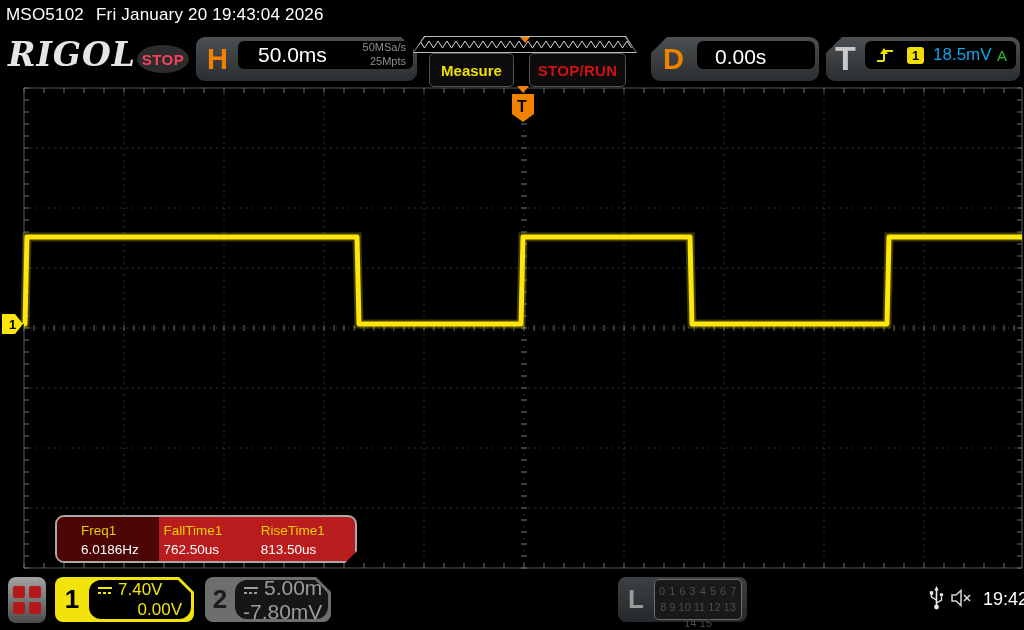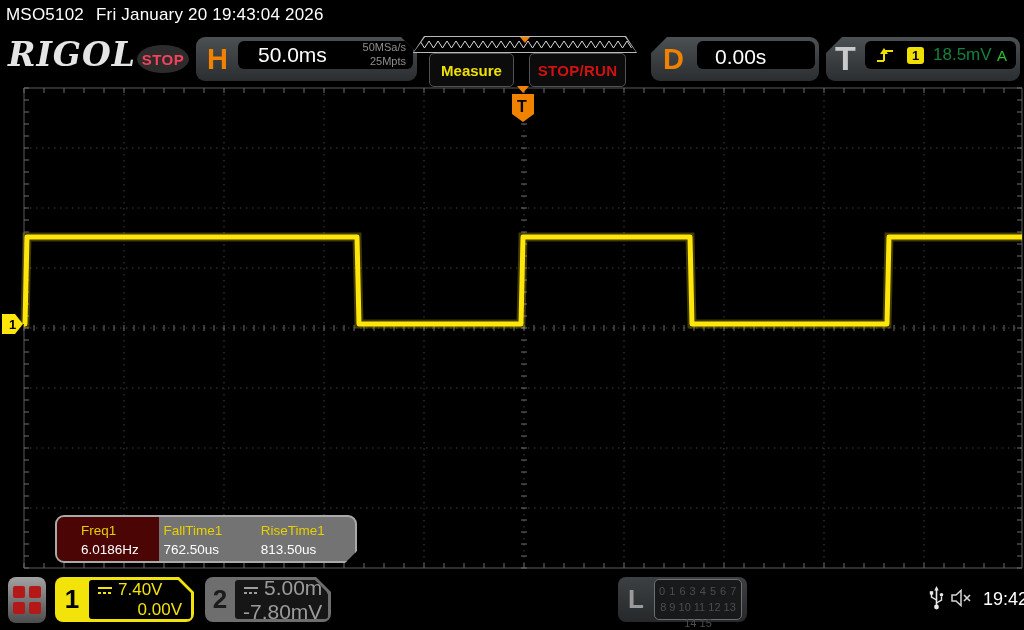--- a/index.html
+++ b/index.html
@@ -37,48 +37,48 @@
   #d-block { left:651px; width:168px; }
   #d-block .letter { position:absolute; left:12px; top:6px; font-size:29px; font-weight:bold; color:#f08200; }
   #d-block .inner-black { left:46px; right:4px; display:flex; align-items:flex-end; }
   #d-block .value { color:#fff; font-size:21px; margin-left:18px; }
 
   #t-block { left:826px; width:194px; }
   #t-block .letter { position:absolute; left:9px; top:2px; font-size:34px; font-weight:bold; color:#c9c9c9; }
   #t-block .inner-black { left:39px; right:4px; display:flex; align-items:center; }
   #t-block .slope { margin-left:10px; display:flex; }
   #t-block .src { width:17px; height:17px; margin-left:12px; background:#f0e000; border-radius:3px; color:#000; font-weight:bold; font-size:13px; display:flex; align-items:center; justify-content:center; }
-  #t-block .level { color:#15803d; font-size:17px; margin-left:9px; }
+  #t-block .level { color:#0ea5e9; font-size:17px; margin-left:9px; }
   #t-block .mode { color:#2fc12f; font-size:15px; margin-left:auto; margin-right:9px; }
 
   
   #wave-svg { position:absolute; left:0; top:0; }
 
   
-  #meas-popup { position:absolute; left:55px; top:515px; width:302px; height:48px; background:#737373; border:2px solid #a9a9a9; border-radius:9px; clip-path:polygon(0 0, 100% 0, 100% calc(100% - 12px), calc(100% - 12px) 100%, 0 100%); display:flex; overflow:hidden; }
+  #meas-popup { position:absolute; left:55px; top:515px; width:302px; height:48px; background:#b91c1c; border:2px solid #a9a9a9; border-radius:9px; clip-path:polygon(0 0, 100% 0, 100% calc(100% - 12px), calc(100% - 12px) 100%, 0 100%); display:flex; overflow:hidden; }
   .meas-cell { height:100%; padding:6px 0 0 4px; }
   .meas-cell.hl { background:#4c0505; padding-left:24px; }
   .meas-cell .lbl { color:#e6d000; font-size:13.5px; }
   .meas-cell .val { color:#fff; font-size:13.5px; margin-top:4px; }
   #meas-c1 { width:103px; }
   #meas-c2 { width:98px; }
   #meas-c3 { width:99px; }
 
   
   #menu-icon { position:absolute; left:8px; top:577px; width:38px; height:46px; border-radius:8px; background:linear-gradient(180deg,#a2a2a2,#4c4c4c); display:flex; align-items:center; justify-content:center; }
   #menu-icon .grid4 { display:grid; grid-template-columns:12px 12px; grid-template-rows:12px 12px; gap:4px; }
   #menu-icon .sq { background:#b51818; border-radius:2px; }
 
   .ch-badge { position:absolute; top:577px; height:45px; border-radius:8px; clip-path:polygon(0 0, calc(100% - 15px) 0, 100% 15px, 100% 100%, 0 100%); }
   #ch1-badge { left:55px; width:139px; background:#f2e30a; }
   #ch2-badge { left:205px; width:126px; background:#6e6e6e; }
   .ch-badge .num { position:absolute; left:0; top:0; bottom:0; display:flex; align-items:center; justify-content:center; font-weight:bold; }
   #ch1-badge .num { width:34px; color:#000; font-size:26px; }
   #ch2-badge .num { width:30px; color:#1c1c1c; font-size:26px; }
-  .ch-badge .vals { position:absolute; top:3px; bottom:3px; right:3px; background:#000; border-radius:3px; clip-path:polygon(0 0, calc(100% - 13px) 0, 100% 13px, 100% 100%, 0 100%); display:flex; flex-direction:column; justify-content:center; padding:2px 9px 2px 8px; }
+  .ch-badge .vals { position:absolute; top:3px; bottom:3px; right:3px; background:#000; border-radius:12px; clip-path:polygon(0 0, calc(100% - 13px) 0, 100% 13px, 100% 100%, 0 100%); display:flex; flex-direction:column; justify-content:center; padding:2px 9px 2px 8px; }
   #ch1-badge .vals { left:34px; color:#f2e30a; font-size:17px; }
   #ch2-badge .vals { left:30px; background:#161616; color:#9c9c9c; font-size:21px; }
   .ch-badge .row1 { display:flex; align-items:center; gap:5px; }
   .ch-badge .row2 { text-align:right; }
 
   #l-block { position:absolute; left:618px; top:577px; width:129px; height:45px; background:linear-gradient(180deg,#3c4043,#26292b); border-radius:8px; }
   #l-block .letter { position:absolute; left:10px; top:7px; font-size:26px; font-weight:bold; color:#9a9a9a; }
   #l-block .dpanel { position:absolute; left:36px; top:2px; width:88px; height:41px; background:#17191b; border:1px solid #6e6e6e; border-radius:5px; color:#4d4d4d; font-size:11px; line-height:1.45; text-align:center; padding-top:4px; letter-spacing:.5px; }
   #l-block .dpanel .r2 { letter-spacing:0; }
 

